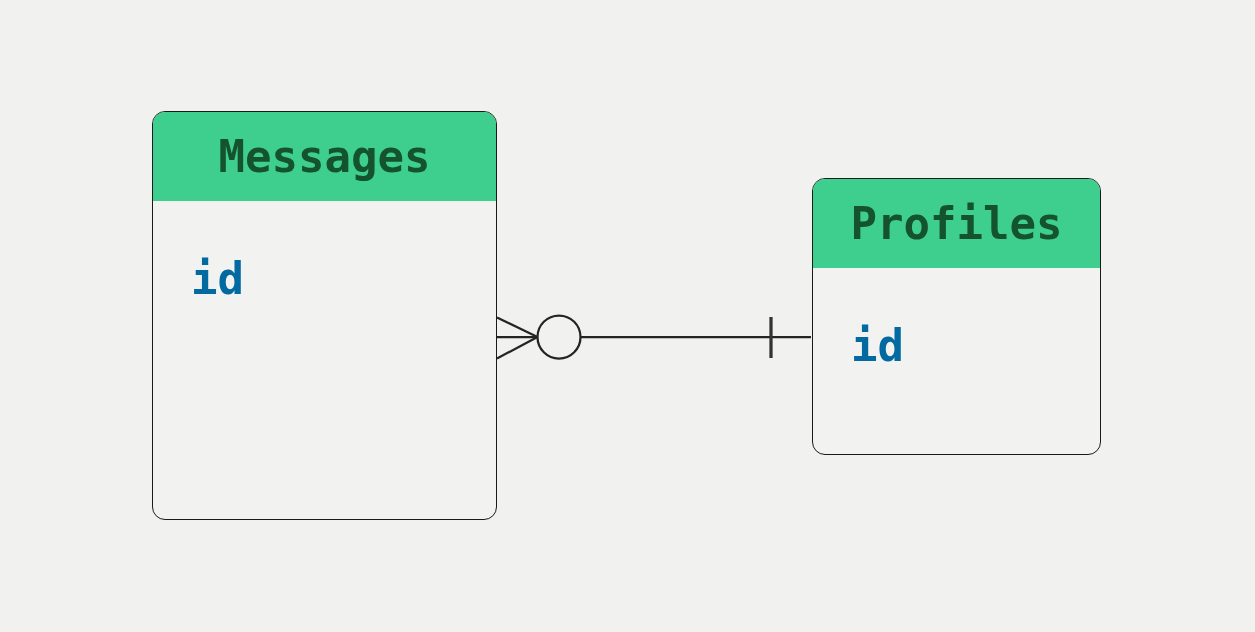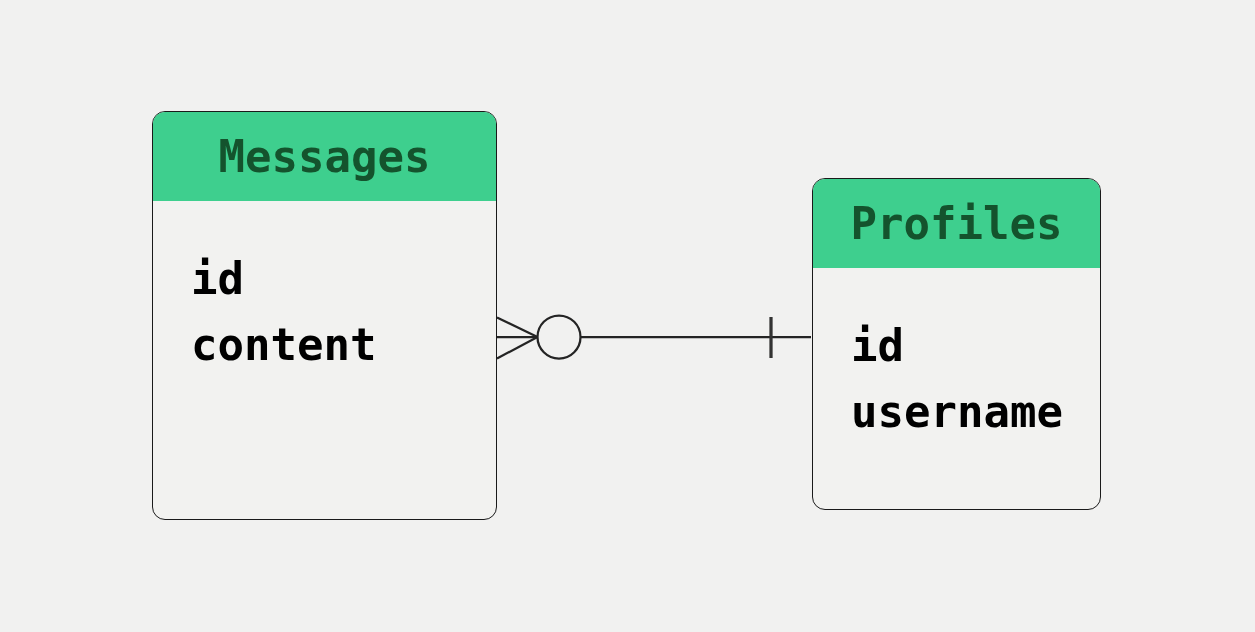--- a/index.html
+++ b/index.html
@@ -25,40 +25,40 @@
     border: 1.5px solid #1a1a1a;
     border-radius: 13px;
     overflow: hidden;
   }
   .entity-messages {
     left: 152px; top: 111px;
     width: 345px; height: 409px;
   }
   .entity-profiles {
     left: 812px; top: 178px;
-    width: 289px; height: 332px;
+    width: 289px; height: 277px;
   }
   .entity-header {
     height: 89px;
     background: #3ecf8e;
     display: flex;
     align-items: center;
     justify-content: center;
   }
   .entity-title {
     color: #14532d;
     font-size: 44px;
     font-weight: 600;
     letter-spacing: 0;
   }
   .entity-body {
     padding: 45px 10px 0 38px;
   }
   .entity-field {
-    color: #000000;
+    color: #0369a1;
     font-size: 44px;
     font-weight: 600;
     line-height: 66px;
     white-space: nowrap;
   }
 </style>
 </head>
 <body>
 
 <div class="canvas">
@@ -79,27 +79,25 @@
       <path d="M 771 317 L 771 358" stroke-width="3.25" stroke="#333333"></path>
     </g>
   </svg>
 
   <div class="entity entity-messages">
     <div class="entity-header">
       <span class="entity-title">Messages</span>
     </div>
     <div class="entity-body">
       <div class="entity-field">id</div>
-      <div class="entity-field">content</div>
     </div>
   </div>
 
   <div class="entity entity-profiles">
     <div class="entity-header">
       <span class="entity-title">Profiles</span>
     </div>
     <div class="entity-body">
       <div class="entity-field">id</div>
-      <div class="entity-field">username</div>
     </div>
   </div>
 
 </div>
 
 </body></html>

